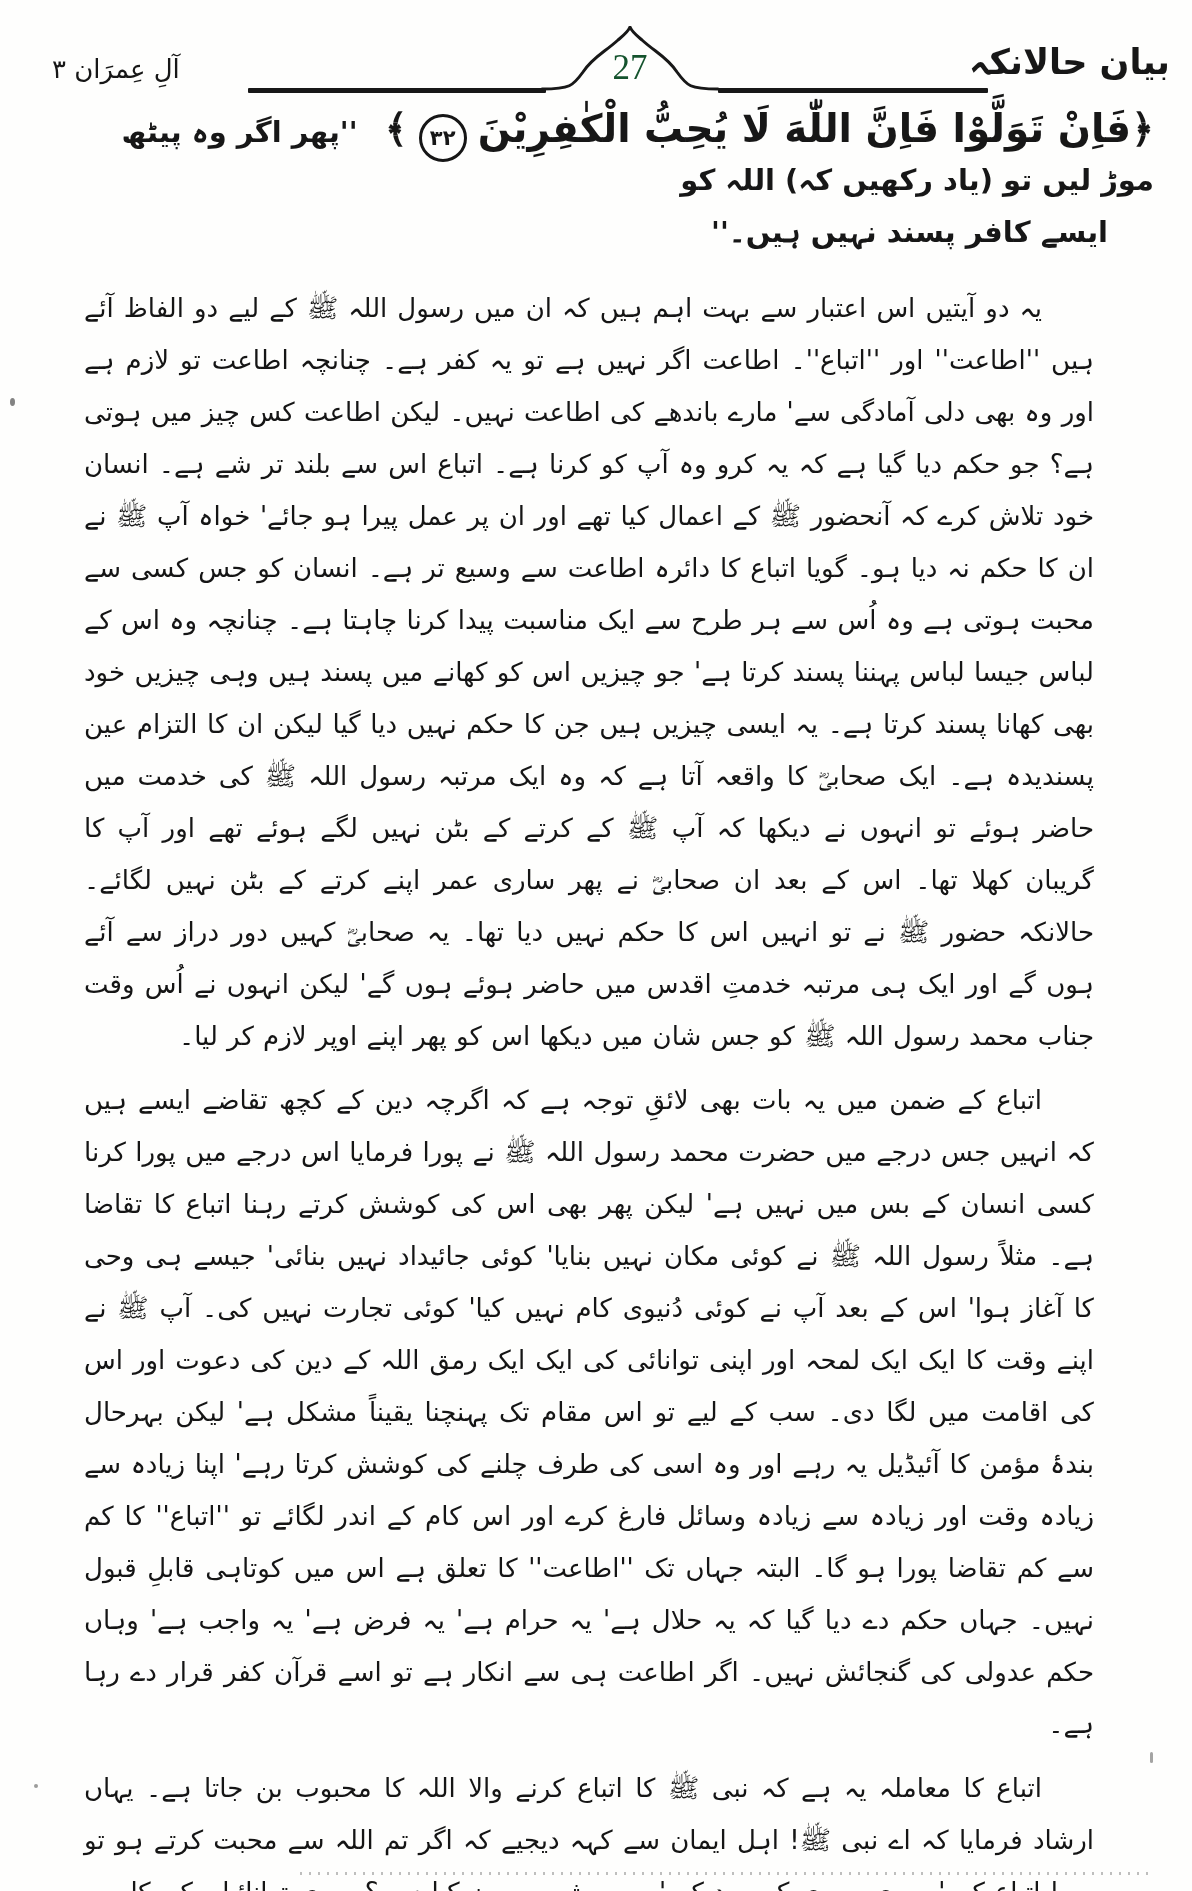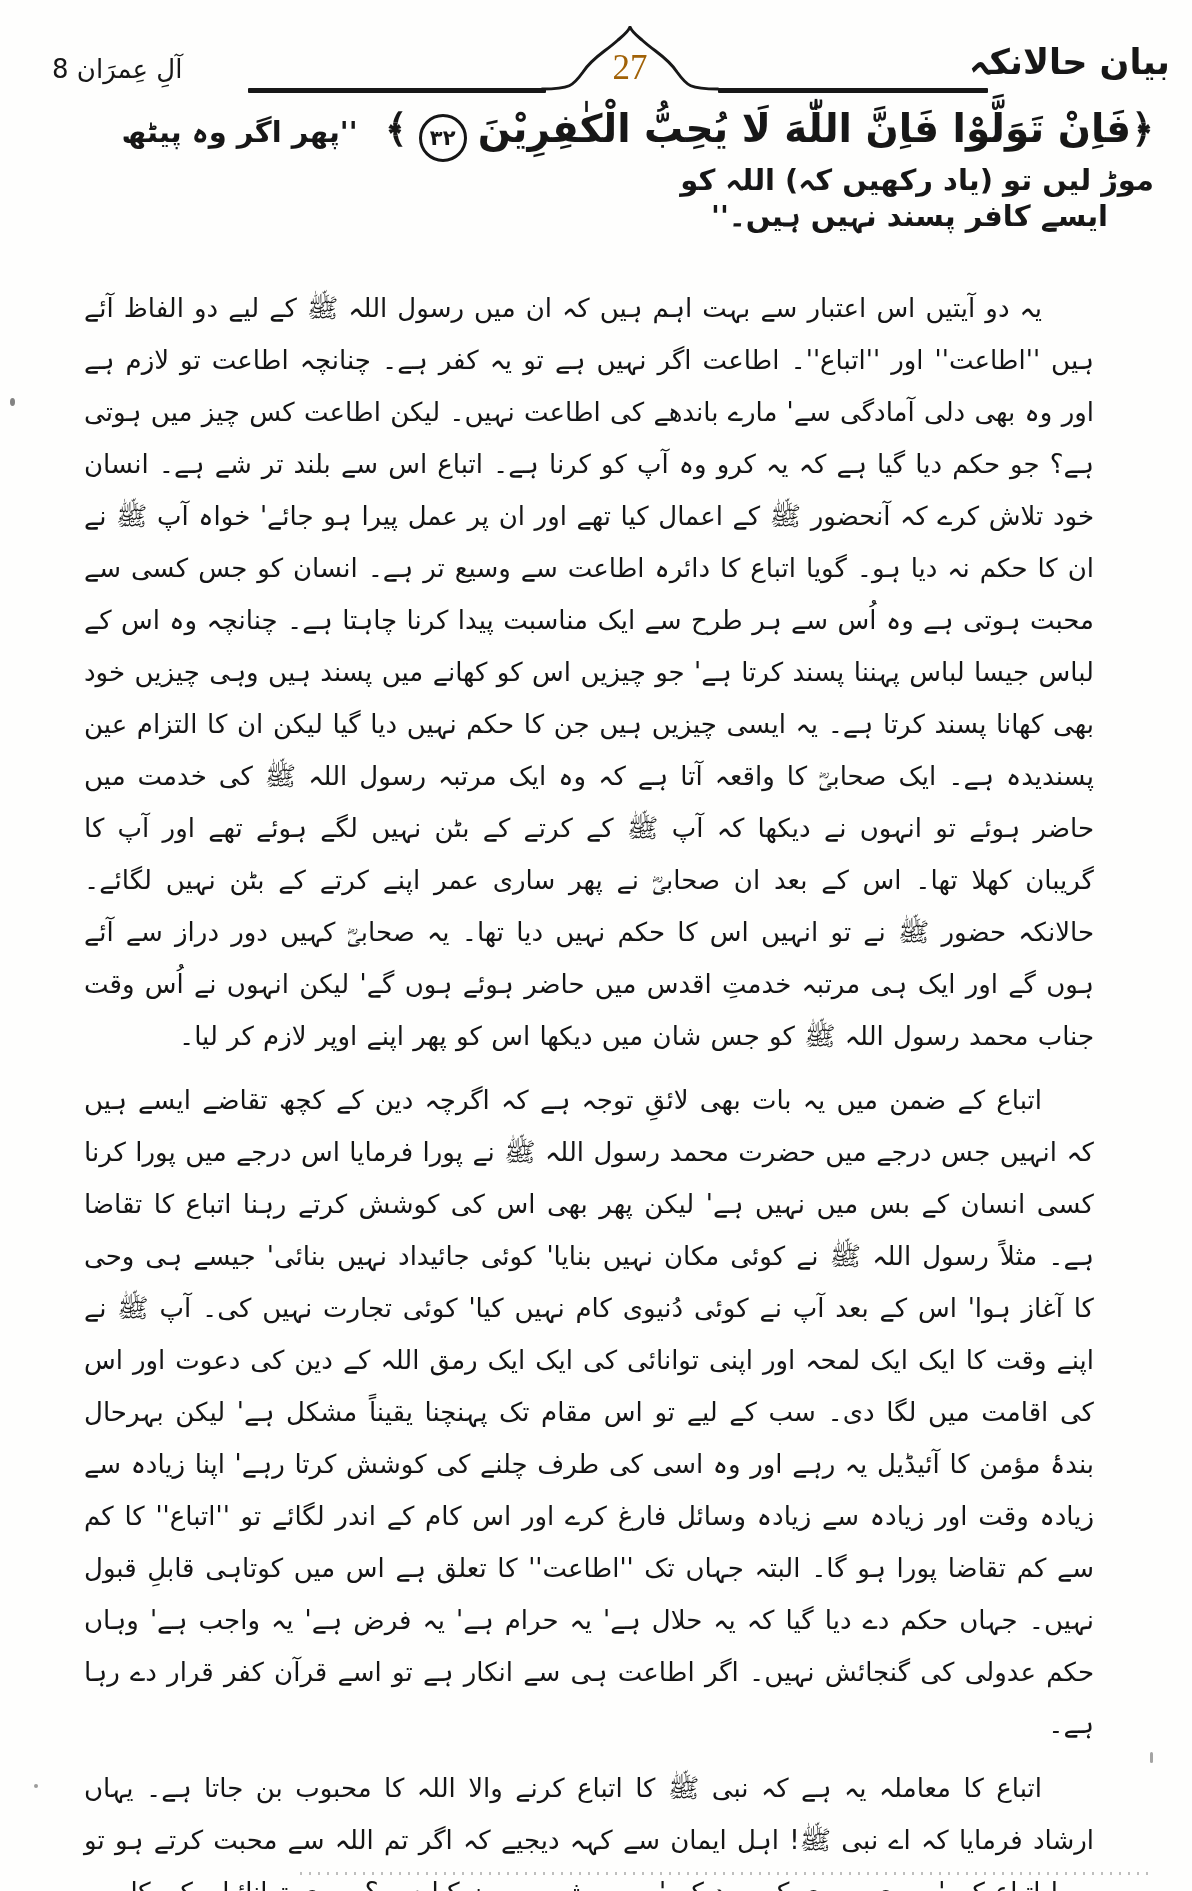--- a/index.html
+++ b/index.html
@@ -24,40 +24,40 @@
   }
   .h-rule{position:absolute;top:88px;height:5px;background:#181818;border-radius:1px;}
   .h-rule-left{left:248px;width:298px;}
   .h-rule-right{left:718px;width:270px;}
   .dome{position:absolute;left:540px;top:26px;width:180px;height:66px;}
   .dome svg{display:block;width:180px;height:66px;}
   .page-num{
     position:absolute;left:0;right:0;top:22px;
     text-align:center;
     font-family:"Liberation Serif","DejaVu Serif",serif;
-    font-size:35px;color:#a16207;
+    font-size:35px;color:#14532d;
   }
   
   .verse-block{
     position:absolute;top:104px;right:38px;left:68px;
     direction:rtl;text-align:right;
   }
   .verse-line1{line-height:1.3;}
   .arabic{font-size:39px;font-weight:bold;}
   .ayah-circle{
     display:inline-block;width:42px;height:42px;
     border:3px solid #161616;border-radius:50%;
     font-size:21px;line-height:42px;text-align:center;
     font-weight:bold;vertical-align:middle;margin:0 6px;
   }
   .closing-bracket{font-size:39px;font-weight:bold;margin-left:10px;}
   .trans-inline{font-size:29px;font-weight:bold;margin-right:12px;}
   .verse-line2{
     font-size:29px;font-weight:bold;
-    padding-right:46px;
+    margin-top:16px;padding-right:46px;
   }
   
   .body-text{
     position:absolute;top:282px;left:84px;right:86px;
     direction:rtl;
     text-align:justify;
     font-size:26px;line-height:52px;
     word-spacing:1px;
     color:#151515;
   }
@@ -72,21 +72,21 @@
     background:repeating-linear-gradient(90deg,#8a8a8a 0 2px,transparent 2px 9px);
     opacity:.55;
   }
 </style>
 </head>
 <body>
 
 <div class="page">
 
   <div class="book-title">بیان حالانکہ</div>
-  <div class="surah-label">آلِ عِمرَان 8</div>
+  <div class="surah-label">آلِ عِمرَان ۳</div>
   <div class="h-rule h-rule-left"></div>
   <div class="h-rule h-rule-right"></div>
   <div class="dome">
     <svg viewBox="0 0 180 66" aria-hidden="true">
       <path d="M2 63 C30 63 33 60 43 46 C53 31 65 26 78 14 C84 9 88 6 90 1 C92 6 96 9 102 14 C115 26 127 31 137 46 C147 60 150 63 178 63" fill="#fefefd" stroke="#181818" stroke-width="3" stroke-linecap="round"></path>
     </svg>
     <span class="page-num">27</span>
   </div>
 
   <div class="verse-block">

